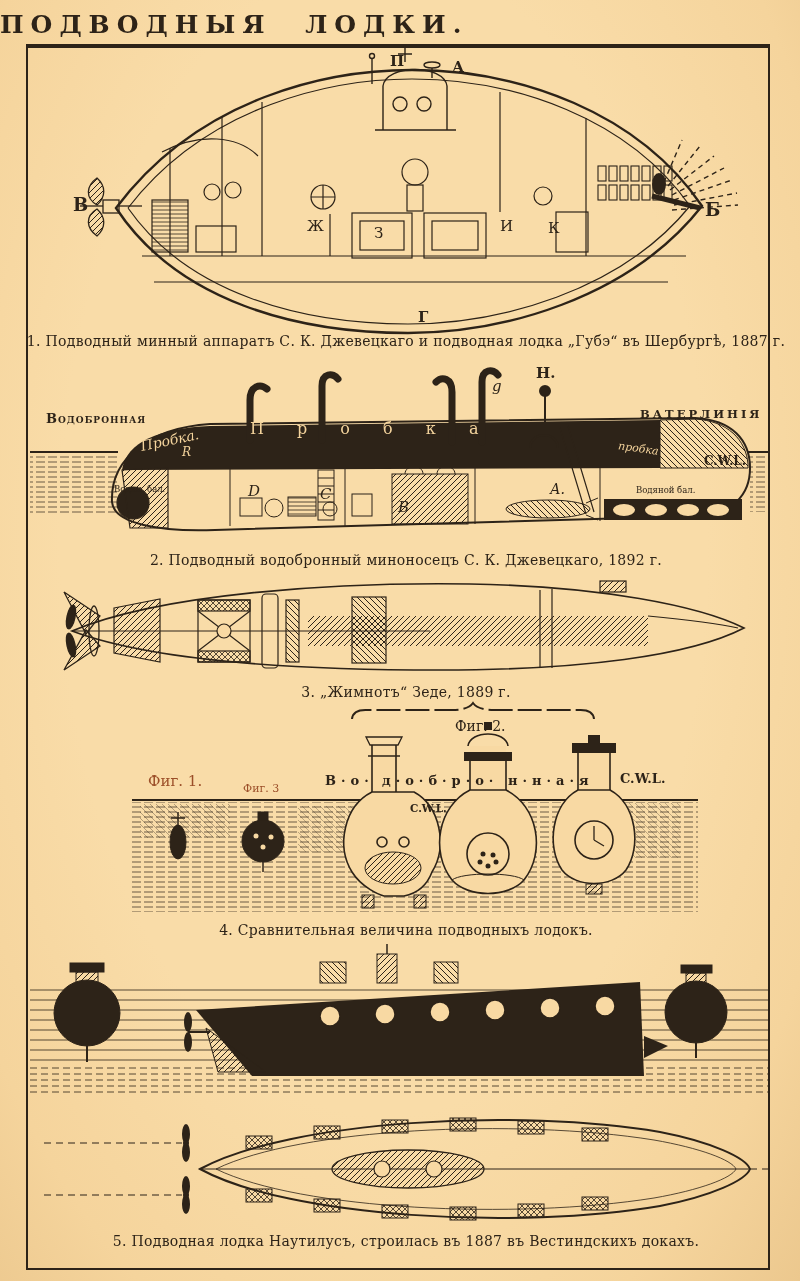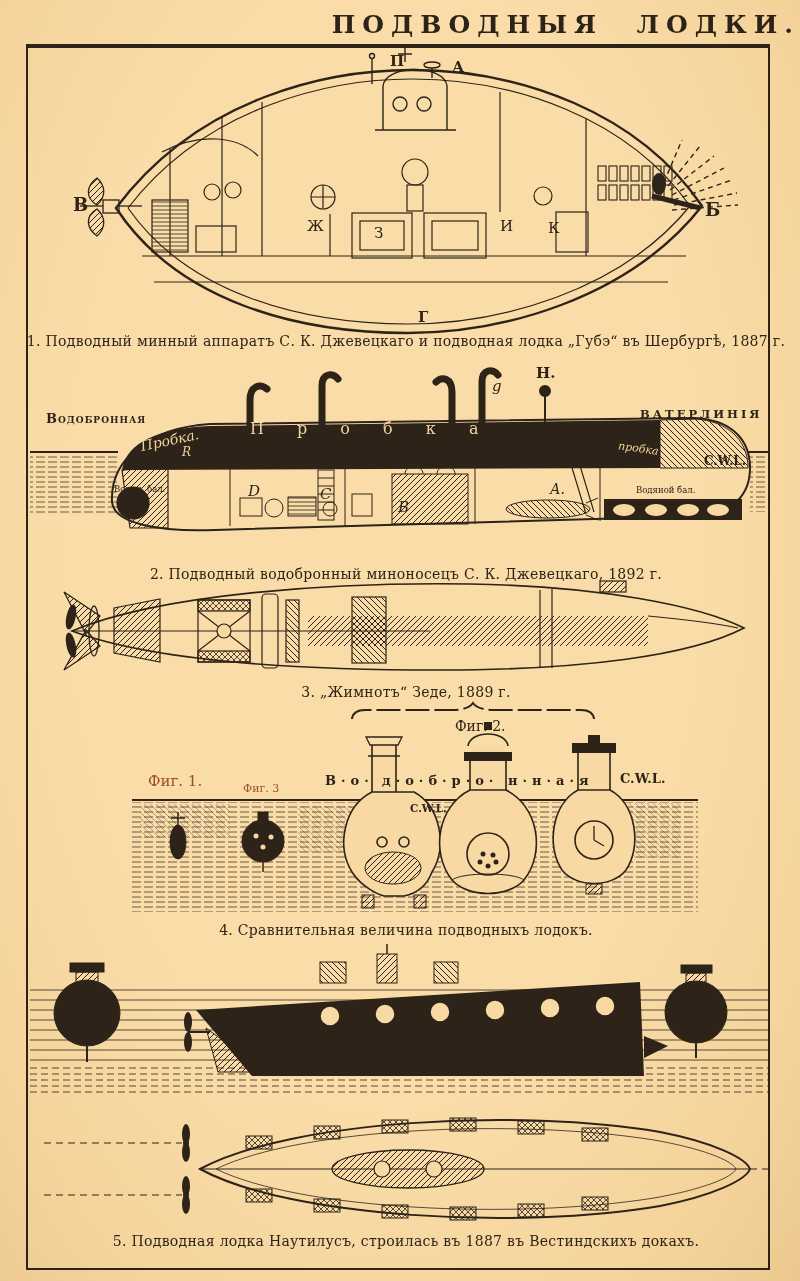--- a/index.html
+++ b/index.html
@@ -2,21 +2,21 @@
 <html><head>
 <meta charset="utf-8">
 <style>
   html,body{margin:0;padding:0;background:#888;}
   .plate{
     position:relative;width:800px;height:1281px;margin:0 auto;overflow:hidden;
     background:radial-gradient(ellipse at 48% 42%, #f9dca8 55%, #f5d49c 82%, #ecc88e 100%);
     font-family:"DejaVu Serif", serif;color:#2d2318;
   }
   .title{
-    position:absolute;top:10px;left:0;right:0;text-align:right;
+    position:absolute;top:10px;left:0;right:0;text-align:left;
     font-size:25px;font-weight:bold;letter-spacing:7px;word-spacing:18px;
   }
   .frame{
     position:absolute;left:26px;top:44px;width:744px;height:1226px;
     border:2px solid #2d2318;border-top-width:4px;box-sizing:border-box;
   }
   .caption{
     position:absolute;left:0;right:0;text-align:center;
     font-size:14px;letter-spacing:.3px;white-space:nowrap;padding-left:12px;
   }
@@ -205,21 +205,21 @@
   <span class="lbl it white" style="left:618px;top:443px;font-size:11px;transform:rotate(8deg)">пробка</span>
   <span class="lbl it white" style="left:182px;top:446px;font-size:12px">R</span>
   <span class="lbl it" style="left:248px;top:484px">D</span>
   <span class="lbl it" style="left:320px;top:487px">C</span>
   <span class="lbl it" style="left:398px;top:500px">B</span>
   <span class="lbl it" style="left:550px;top:482px;font-size:14px">А.</span>
   <span class="lbl bold" style="left:536px;top:366px">Н.</span>
   <span class="lbl it" style="left:492px;top:379px">g</span>
   <span class="lbl" style="left:114px;top:485px;font-size:8.5px">Водян. бал.</span>
   <span class="lbl" style="left:636px;top:486px;font-size:8.5px">Водяной бал.</span>
-  <div class="caption" style="top:566px">2. Подводный водобронный миноносецъ С. К. Джевецкаго, 1892 г.</div>
+  <div class="caption" style="top:552px">2. Подводный водобронный миноносецъ С. К. Джевецкаго, 1892 г.</div>
 
   <svg class="fig-svg" style="left:55px;top:580px" width="700" height="102" viewBox="55 580 700 102">
     <g stroke="#2d2318" fill="none" stroke-width="1.6">
       <path d="M72,631 C160,594 330,582 470,584 C600,586 700,606 744,628 C690,656 580,670 440,670 C290,670 150,660 72,631 Z"></path>
       <path d="M72,631 H430" stroke-width="1"></path>
     </g>
     <g stroke="#2d2318" stroke-width="1.3">
       <path d="M100,616 L64,592 L86,634 Z" fill="url(#pd1)"></path>
       <path d="M100,646 L64,670 L86,630 Z" fill="url(#pd1)"></path>
       <ellipse cx="94" cy="631" rx="5" ry="25" fill="none"></ellipse>

